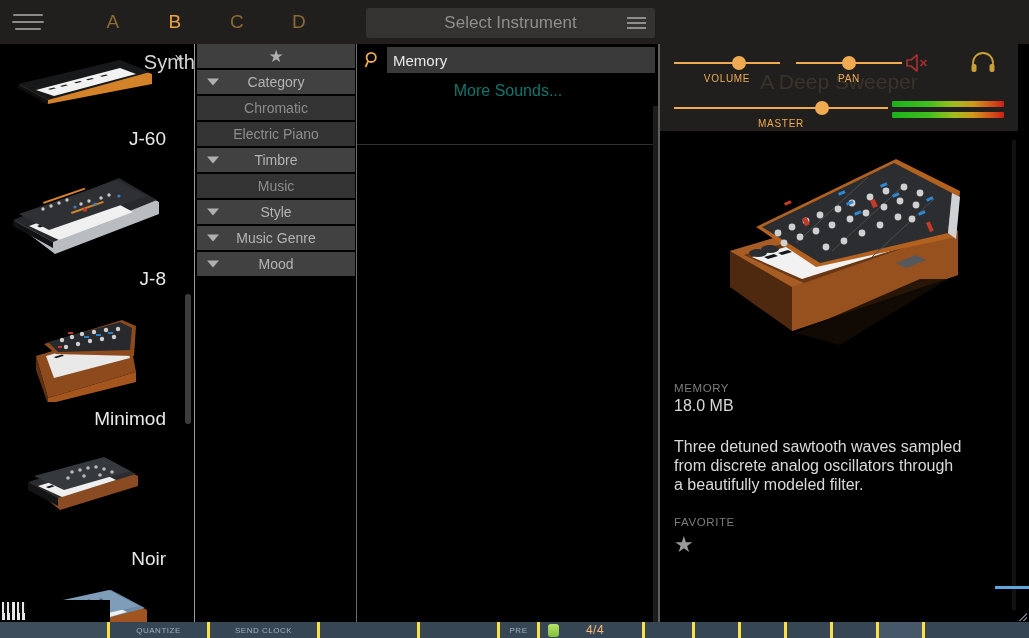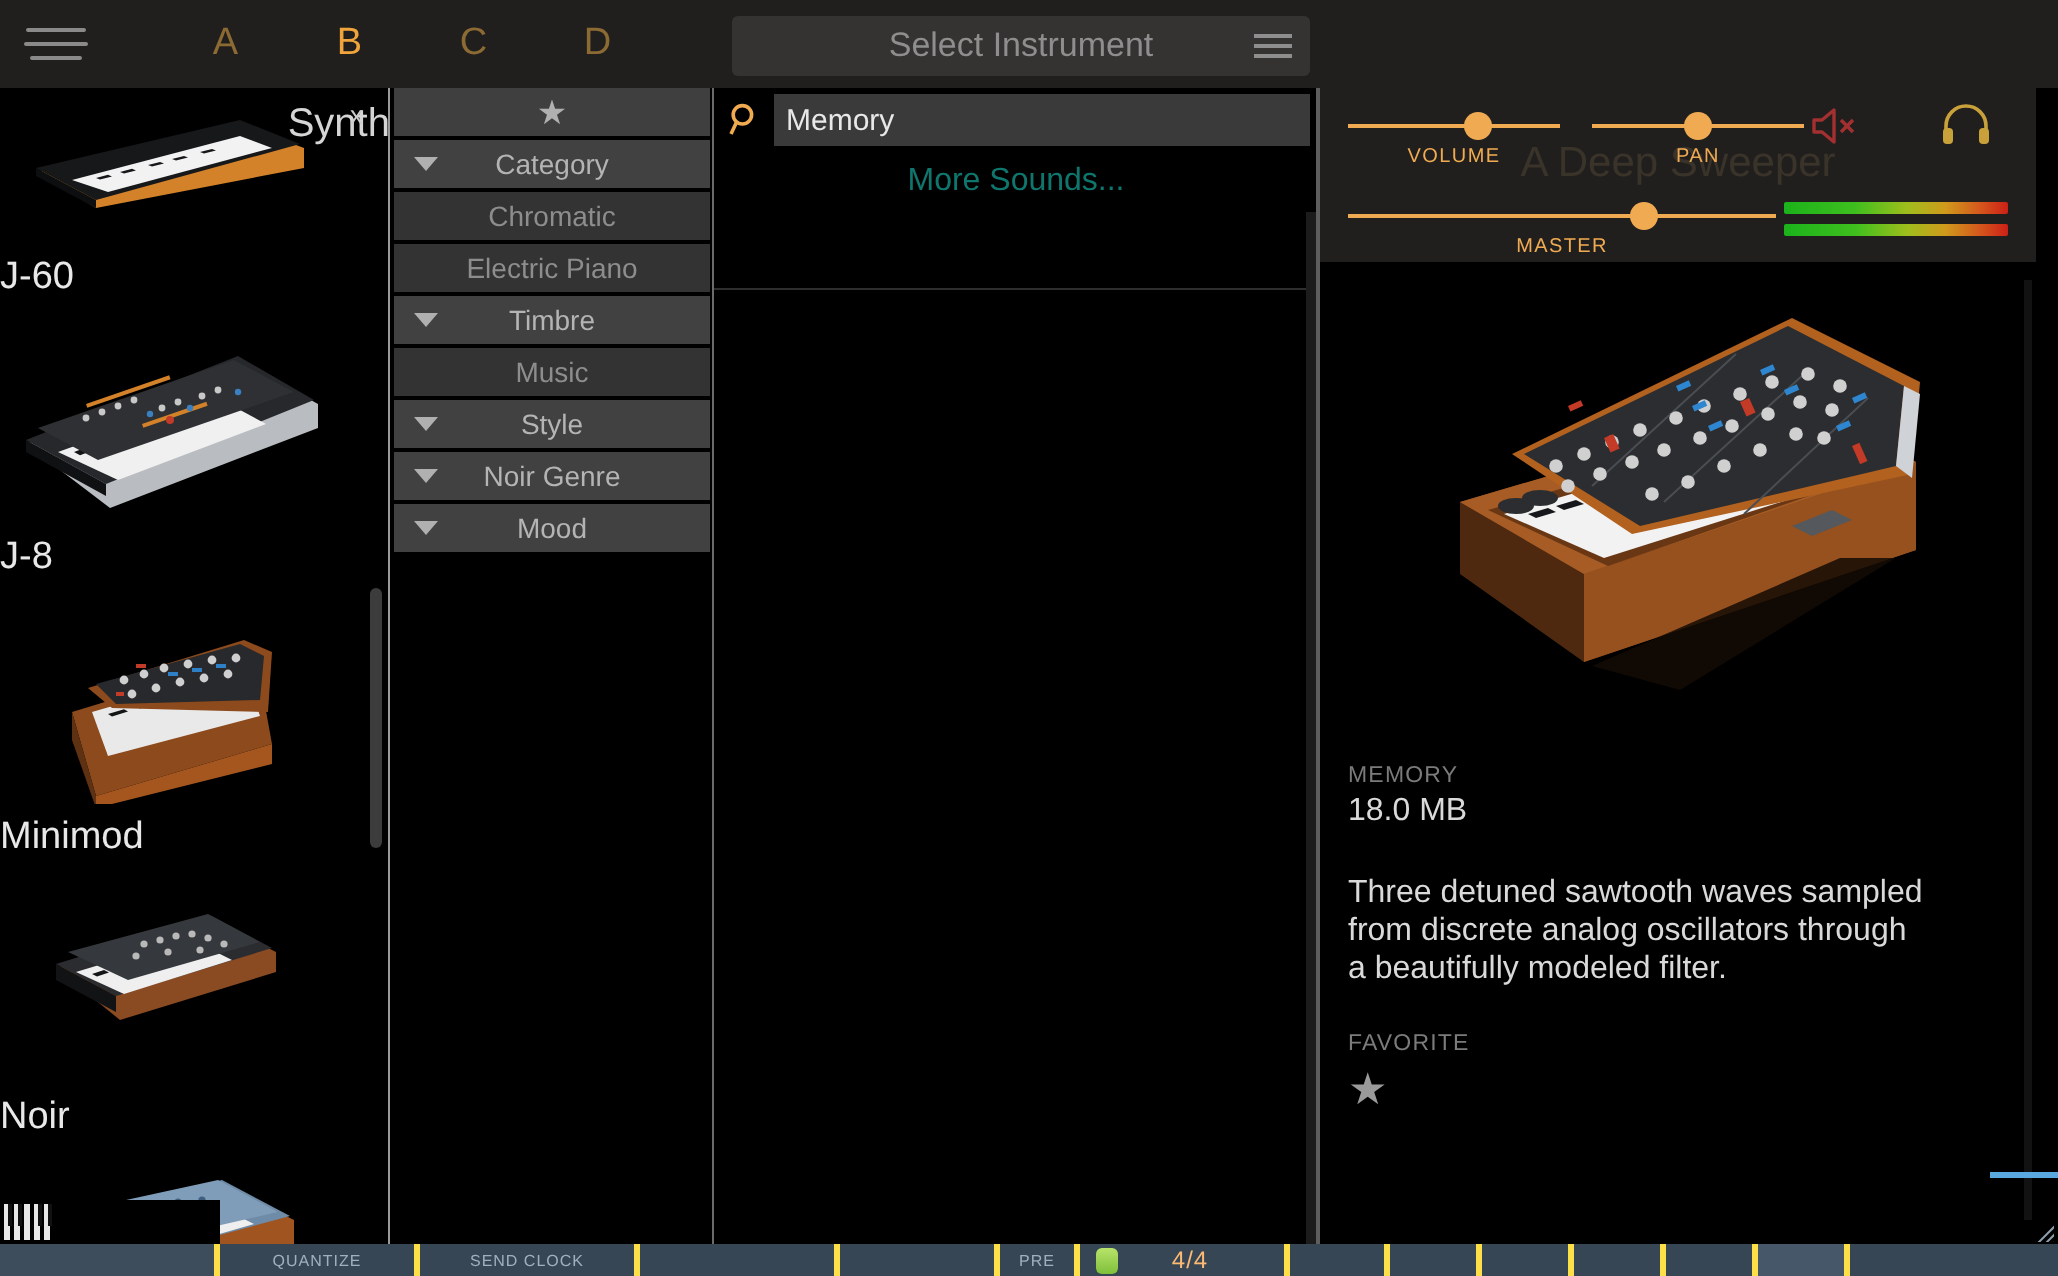--- a/index.html
+++ b/index.html
@@ -63,21 +63,21 @@
     text-align: right; line-height: 36px; font-size: 20px;
     font-weight: normal; color: #d5d5d5; z-index: 5;
   }
   .close-x {
     position: absolute; left: 175px; top: 50px; font-size: 13px;
     color: #cccccc; cursor: pointer; z-index: 6;
   }
   .synth-list { position: absolute; top: 0; left: 0; width: 195px; }
   .synth-item {
     position: relative; width: 166px; height: 140px; cursor: pointer;
-    display: flex; flex-direction: column; align-items: flex-start;
+    display: flex; flex-direction: column; align-items: flex-end;
     justify-content: flex-end; padding-bottom: 6px;
   }
   .synth-item .nm { font-size: 19px; color: #e8e8e8; }
   .synth-img { position: absolute; top: 6px; left: 50%; transform: translateX(-50%); }
 
   .left-scrollbar {
     position: absolute; right: 4px; top: 250px; width: 6px; height: 130px;
     background: #3c3c3c; border-radius: 3px; cursor: pointer;
   }
   .col-divider {
@@ -506,21 +506,21 @@
     </div>
     <div class="flt-row value">
       <span>Music</span>
     </div>
     <div class="flt-row group">
       <span class="caret"></span>
       <span>Style</span>
     </div>
     <div class="flt-row group">
       <span class="caret"></span>
-      <span>Noir Genre</span>
+      <span>Music Genre</span>
     </div>
     <div class="flt-row group">
       <span class="caret"></span>
       <span>Mood</span>
     </div>
   </div>
   <div class="flt-divider"></div>
 
   <div class="results-col">
     <div class="search-row">

